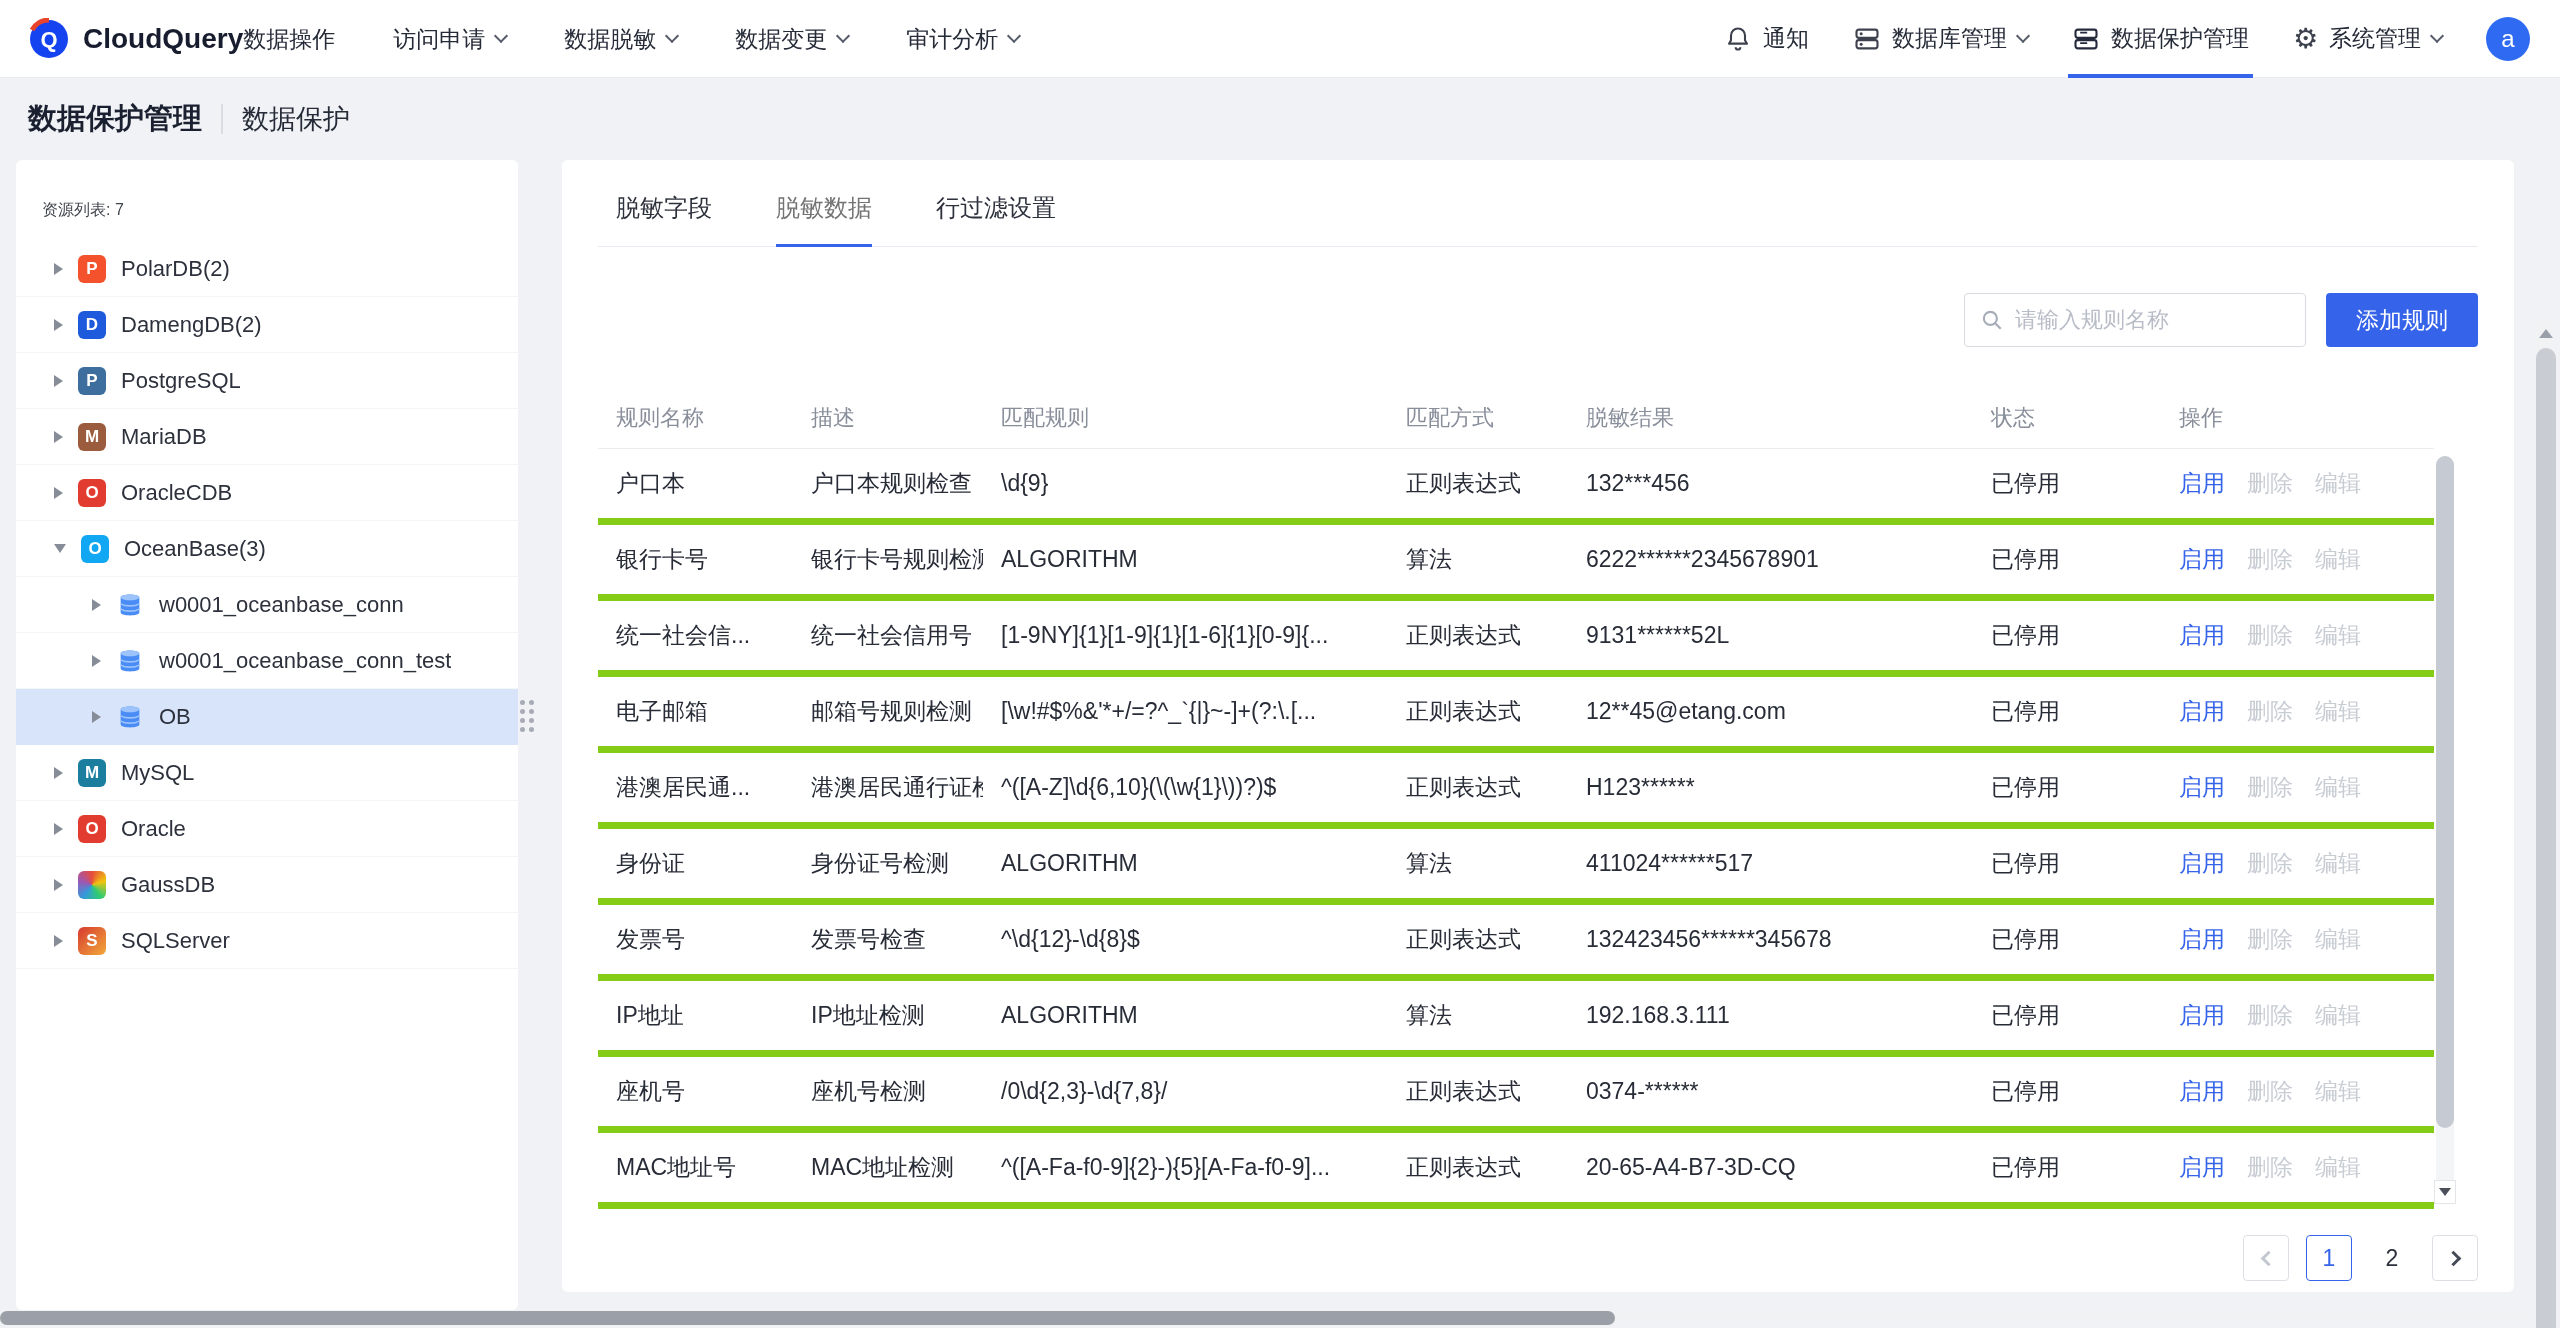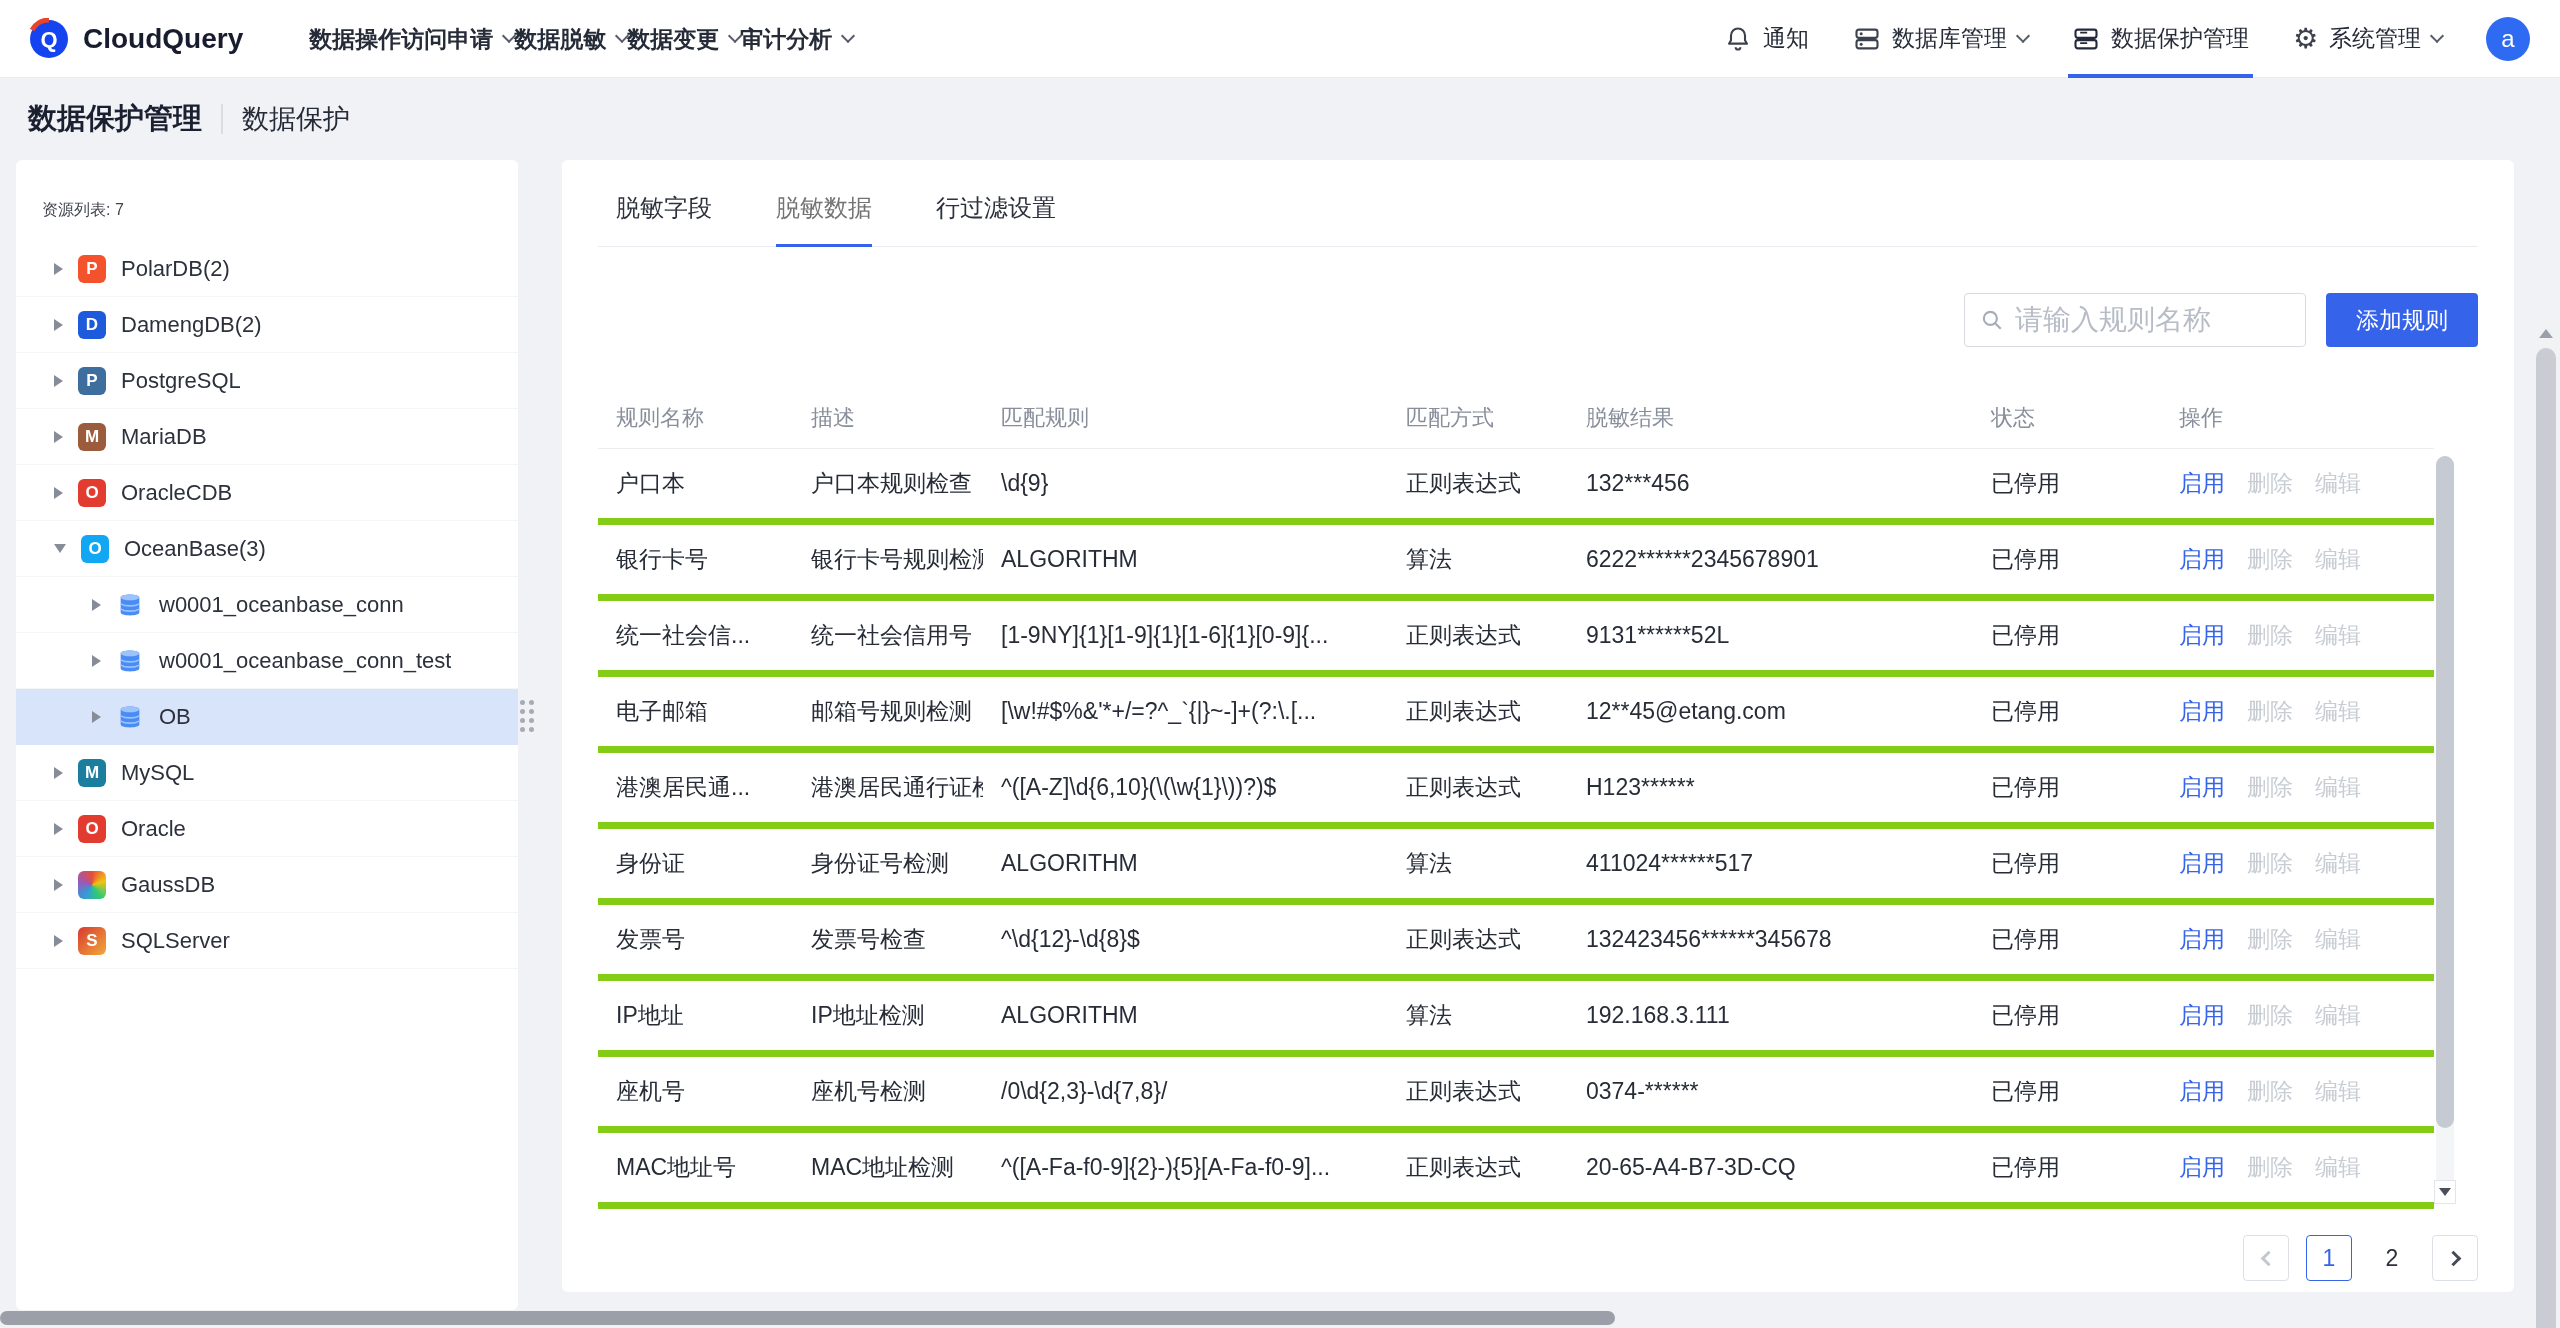--- a/index.html
+++ b/index.html
@@ -4,21 +4,21 @@
 <style>
   * { margin:0; padding:0; box-sizing:border-box; }
   html,body { width:2560px; height:1328px; overflow:hidden; }
   body { font-family:"Liberation Sans","DejaVu Sans",sans-serif; background:#f0f2f5; position:relative; color:#262b38; }
 
   
   .navbar { height:78px; background:#fff; border-bottom:1px solid #e9ebef; display:flex; align-items:center; padding:0 30px 0 28px; position:relative; z-index:3; }
   .brand { display:flex; align-items:center; gap:13px; }
   .logo { width:42px; height:42px; display:inline-flex; }
   .brand-text { font-size:28px; font-weight:bold; color:#171c2e; }
-  .nav-menu { display:flex; margin-left:66px; height:100%;font-weight:bold; }
+  .nav-menu { display:flex; gap:58px; height:100%; }
   .nav-item { display:flex; align-items:center; font-size:23px; color:#262b38; cursor:pointer; gap:11px; height:78px; position:relative; white-space:nowrap; }
   .nav-right { margin-left:auto; display:flex; align-items:center; gap:44px; height:100%; }
   .nav-item.active::after { content:''; position:absolute; left:-4px; right:-4px; bottom:0; height:4px; background:#3563e9; }
   .chev { display:inline-block; width:10px; height:10px; border-right:2px solid #565c69; border-bottom:2px solid #565c69; transform:rotate(45deg); margin-top:-6px; }
   .avatar { width:44px; height:44px; border-radius:50%; background:#2f6bf2; color:#fff; display:flex; align-items:center; justify-content:center; font-size:24px; cursor:pointer; }
   .nicon { display:inline-flex; width:28px; height:28px; }
   .gear { font-size:28px; color:#3c414d; line-height:1; font-family:"DejaVu Sans",sans-serif; }
 
   
   .page-header { height:82px; display:flex; align-items:center; padding:0 28px; }
@@ -46,21 +46,21 @@
 
   
   .main-card { position:relative; margin-left:44px; width:1952px; height:1132px; background:#fff; border-radius:6px; padding:0 36px; }
   .tabs { display:flex; gap:64px; padding-top:32px; padding-left:18px; border-bottom:1px solid #e9ebf0; }
   .tab { font-size:24px; color:#2c313c; padding-bottom:22px; cursor:pointer; position:relative; }
   .tab.active { color:#737373; }
   .tab.active::after { content:''; position:absolute; left:0; right:0; bottom:-1px; height:3px; background:#3563e9; }
 
   .toolbar { display:flex; justify-content:flex-end; align-items:center; gap:20px; margin-top:46px; }
   .search-box { width:342px; height:54px; border:1px solid #d8dbe0; border-radius:4px; display:flex; align-items:center; padding:0 14px; gap:10px; background:#fff; }
-  .search-box input { border:none; outline:none; font-size:28px; color:#a16207; width:100%; font-family:inherit; background:transparent; }
+  .search-box input { border:none; outline:none; font-size:22px; color:#a16207; width:100%; font-family:inherit; background:transparent; }
   .search-box input::placeholder { color:#b7bcc6; }
   .sicon { width:26px; height:26px; display:inline-flex; flex:none; }
   .btn-primary { height:54px; padding:0 30px; background:#3563e9; color:#fff; border:none; border-radius:4px; font-size:23px; cursor:pointer; font-family:inherit; }
 
   .table { margin-top:40px; width:1836px; }
   .trow { display:grid; grid-template-columns:195px 190px 405px 180px 405px 188px 273px; align-items:center; height:76px; border-bottom:7px solid #84cc16; }
   .trow.thead { height:62px; border-bottom:1px solid #ebedf1;font-family:Liberation Mono, monospace; }
   .th { font-size:22px; color:#888e9a; padding-left:18px; white-space:nowrap; }
   .td { font-size:23px; color:#272c37; padding-left:18px; white-space:nowrap; overflow:hidden; }
   .actions { display:flex; gap:22px; overflow:visible; }

